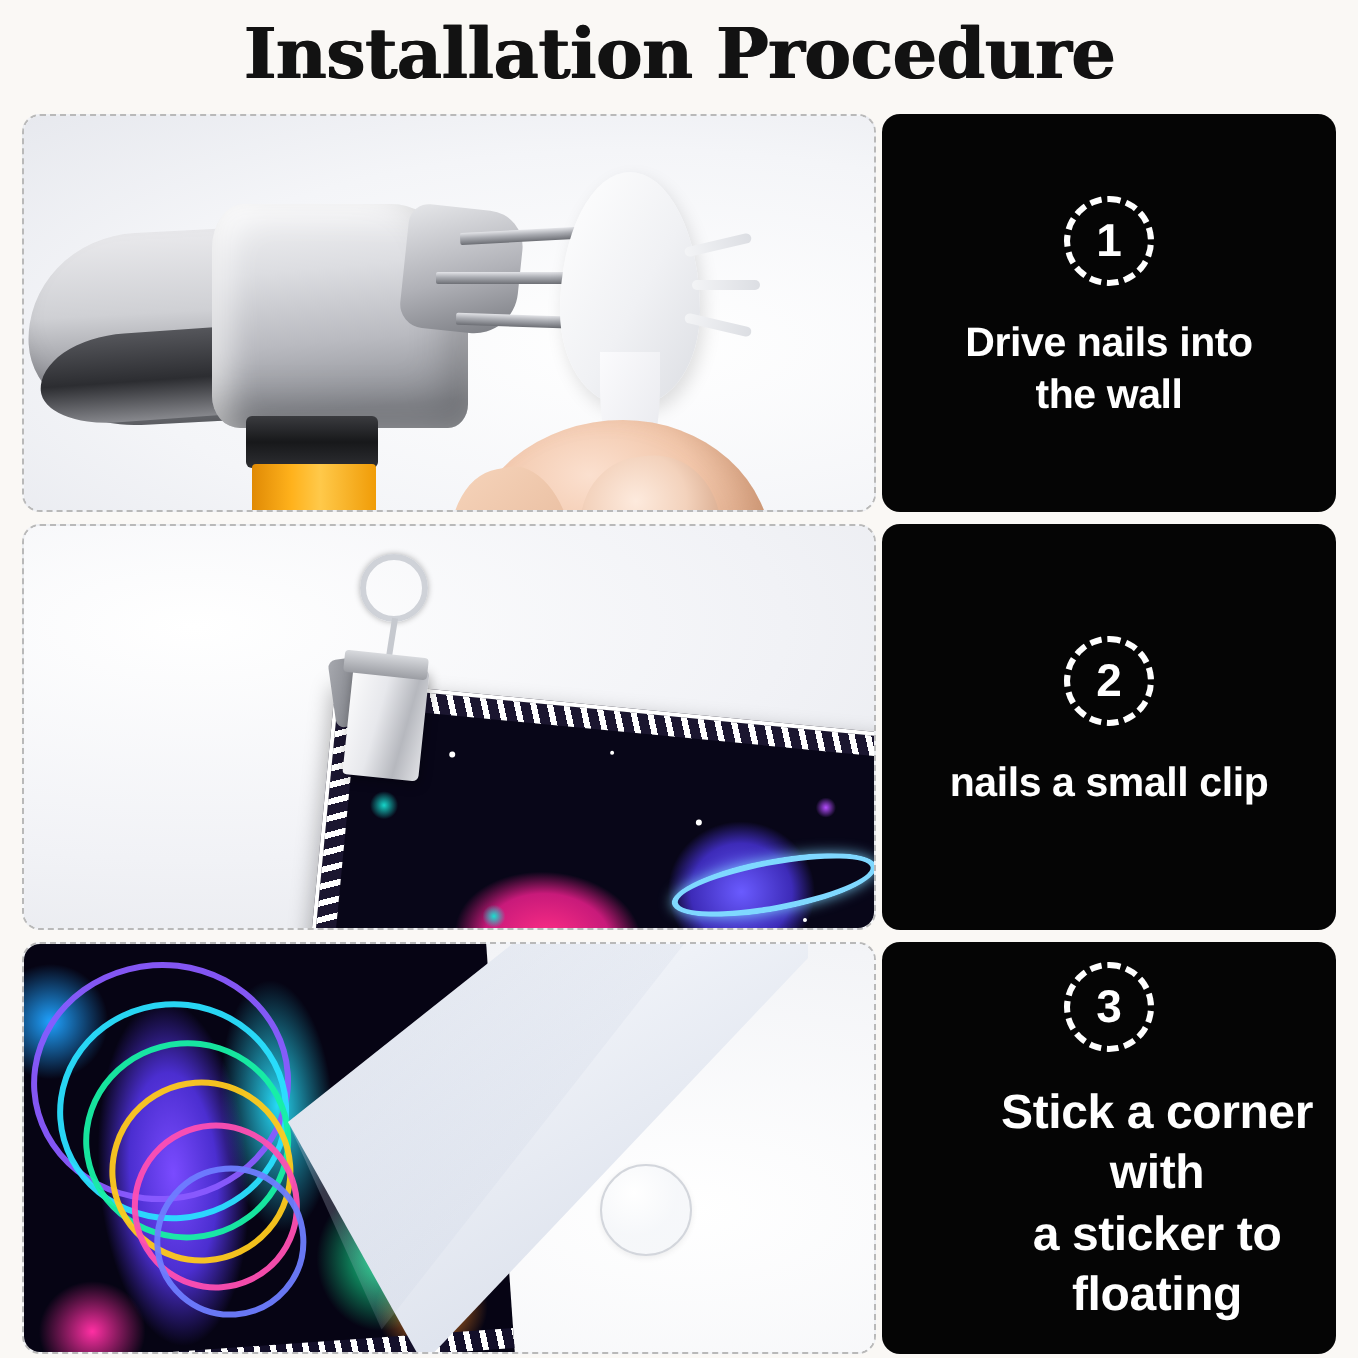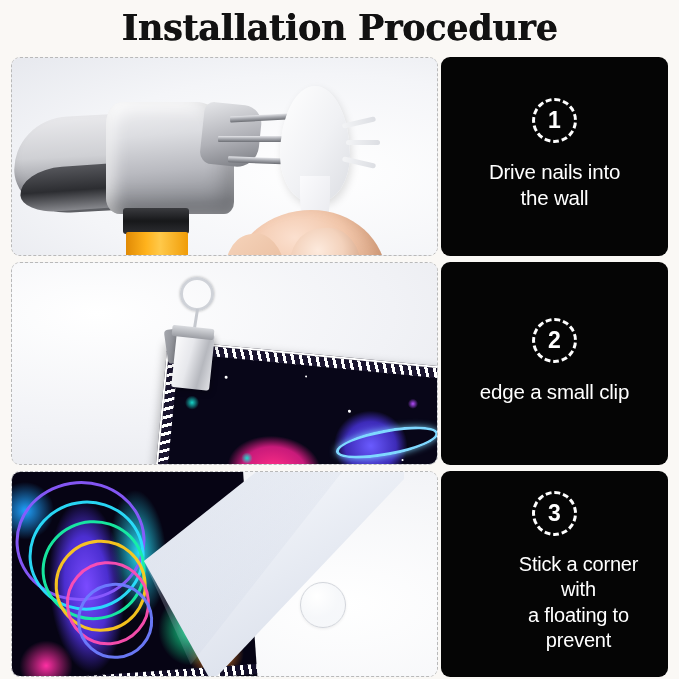--- a/index.html
+++ b/index.html
@@ -70,26 +70,26 @@
     border-radius: 9px;
     color: #ffffff;
     display: flex;
     flex-direction: column;
     align-items: center;
     justify-content: center;
     padding: 6px 10px 10px;
   }
   .caption-text {
     font-size: 20.5px;
-    font-weight: normal;
+    font-weight: bold;
     line-height: 1.27;
     text-align: center;
     letter-spacing: -0.2px;
   }
-  .r3 .caption-text { font-size: 20px; margin-left: 48px; }
+  .r3 .caption-text { font-size: 24px; margin-left: 48px; }
 
   
   .badge {
     width: 45px;
     height: 45px;
     border: 3.2px dashed #ffffff;
     border-radius: 50%;
     display: flex;
     align-items: center;
     justify-content: center;
@@ -383,21 +383,21 @@
         <div class="clip-body"></div>
         <div class="clip-lip"></div>
       </div>
     </div>
 
     <div class="caption">
       <div class="badge">
         <span class="badge-num">2</span>
       </div>
       <div class="caption-text">
-        <div>edge a small clip</div>
+        <div>nails a small clip</div>
       </div>
     </div>
   </div>
 
   <div class="step-row r3">
 
     <div class="photo p3">
       <div class="wallwash"></div>
 
       <div class="tap3">
@@ -414,18 +414,18 @@
       <div class="fold-shade"></div>
       <div class="sticker"></div>
     </div>
 
     <div class="caption">
       <div class="badge">
         <span class="badge-num">3</span>
       </div>
       <div class="caption-text">
         <div>Stick a corner with</div>
-        <div>a floating to prevent</div>
+        <div>a sticker to floating</div>
       </div>
     </div>
   </div>
 
 </div>
 
 </body></html>

